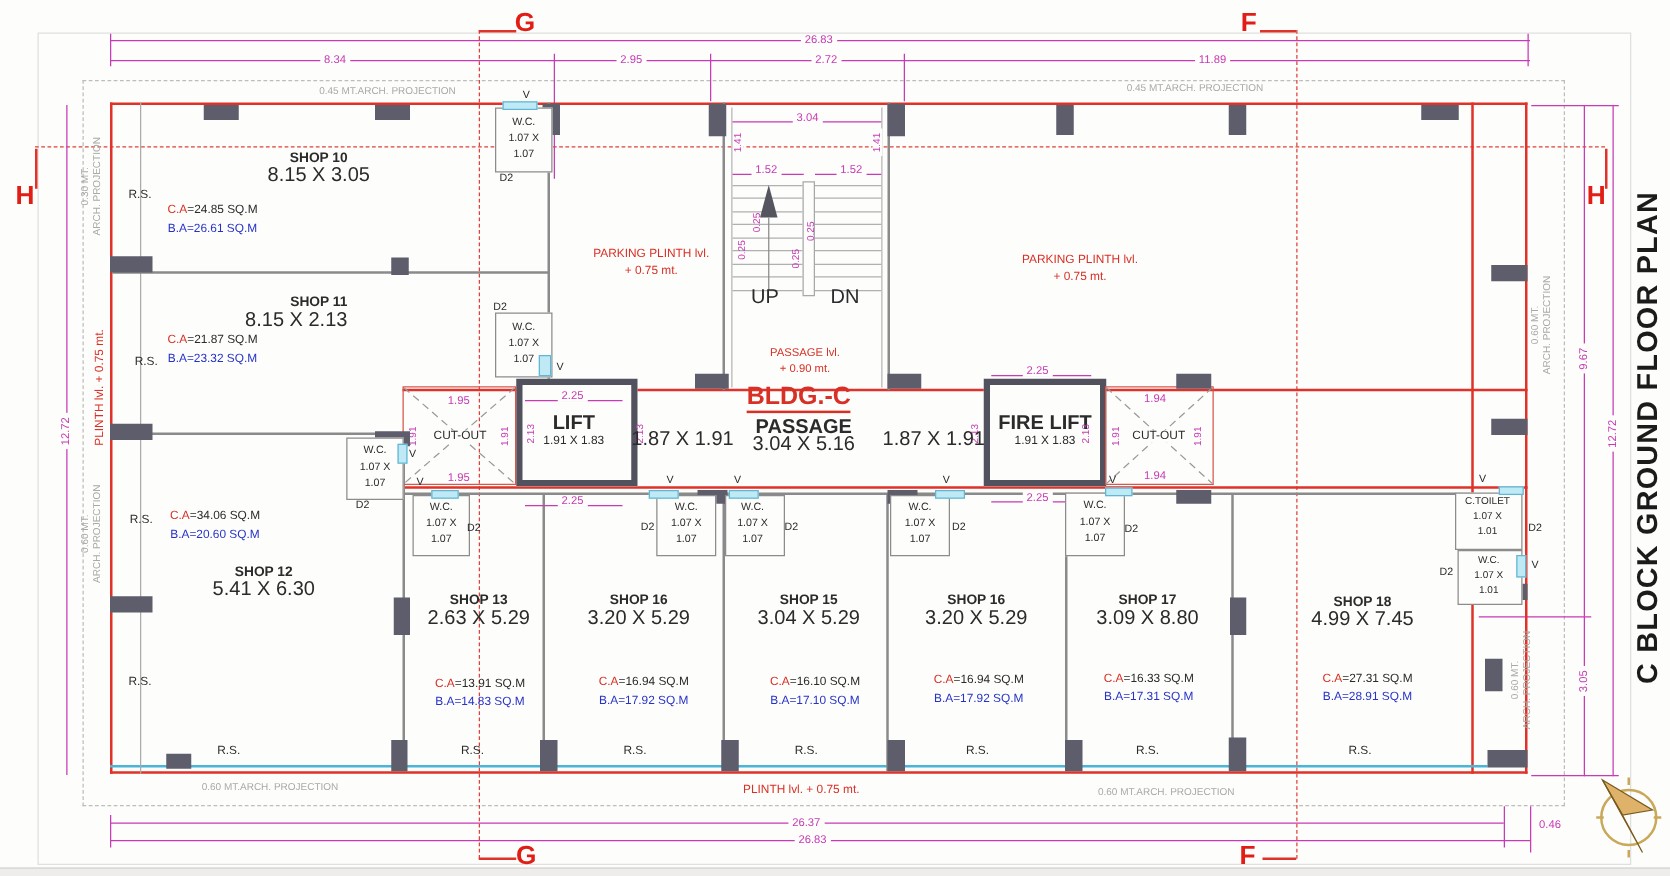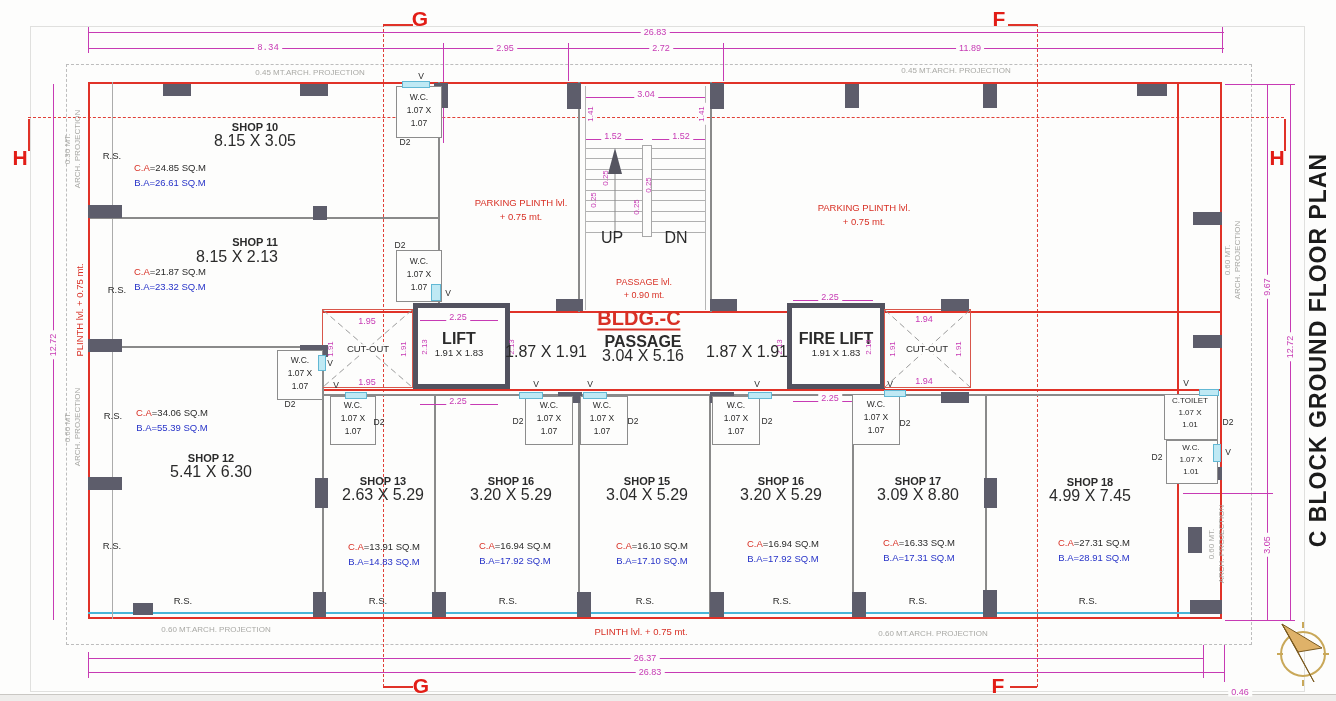--- a/index.html
+++ b/index.html
@@ -65,33 +65,33 @@
   <div class="lbl t-grid" style="left:1277px;top:157px;">H</div>
 
   <div class="hl magl" style="left:88px;top:32px;width:1136px;"></div>
   <div class="hl magl" style="left:88px;top:48px;width:1136px;"></div>
   <div class="vl magl" style="left:88px;top:27px;height:26px;"></div>
   <div class="vl magl" style="left:443px;top:43px;height:100px;"></div>
   <div class="vl magl" style="left:568px;top:43px;height:38px;"></div>
   <div class="vl magl" style="left:723px;top:43px;height:38px;"></div>
   <div class="vl magl" style="left:1222px;top:27px;height:26px;"></div>
   <div class="lbl t-mag tag" style="left:655px;top:32px;">26.83</div>
-  <div class="lbl t-mag tag" style="left:268px;top:48px;font-family:Liberation Mono, monospace;">8.34</div>
+  <div class="lbl t-mag tag" style="left:268px;top:48px;">8.34</div>
   <div class="lbl t-mag tag" style="left:505px;top:48px;">2.95</div>
   <div class="lbl t-mag tag" style="left:661px;top:48px;">2.72</div>
   <div class="lbl t-mag tag" style="left:970px;top:48px;">11.89</div>
 
   <div class="hl magl" style="left:88px;top:658px;width:1115px;"></div>
   <div class="hl magl" style="left:88px;top:672px;width:1136px;"></div>
   <div class="vl magl" style="left:88px;top:652px;height:26px;"></div>
   <div class="vl magl" style="left:1203px;top:645px;height:33px;"></div>
   <div class="vl magl" style="left:1224px;top:645px;height:37px;"></div>
   <div class="lbl t-mag tag" style="left:645px;top:658px;">26.37</div>
   <div class="lbl t-mag tag" style="left:650px;top:672px;">26.83</div>
-  <div class="lbl t-mag tag" style="left:1240px;top:660px;margin-top:32px;">0.46</div>
+  <div class="lbl t-mag tag" style="left:1240px;top:660px;">0.46</div>
 
   <div class="vl magl" style="left:53px;top:84px;height:536px;"></div>
   <div class="lbl t-mag tag rot" style="left:53px;top:345px;">12.72</div>
   <div class="vl magl" style="left:1267px;top:84px;height:409px;"></div>
   <div class="vl magl" style="left:1267px;top:493px;height:128px;"></div>
   <div class="vl magl" style="left:1290px;top:84px;height:537px;"></div>
   <div class="hl magl" style="left:1225px;top:84px;width:70px;"></div>
   <div class="hl magl" style="left:1225px;top:620px;width:70px;"></div>
   <div class="hl magl" style="left:1183px;top:493px;width:90px;"></div>
   <div class="lbl t-mag tag rot" style="left:1267px;top:287px;">9.67</div>
@@ -356,21 +356,21 @@
   <div class="lbl fs95 t-blue" style="left:170px;top:183px;">B.A=26.61 SQ.M</div>
 
   <div class="lbl b fs11" style="left:255px;top:242px;">SHOP 11</div>
   <div class="lbl fs10" style="left:237px;top:257px;">8.15 X 2.13</div>
   <div class="lbl fs95" style="left:170px;top:272px;"><span class="t-red">C.A</span><span>=21.87 SQ.M</span></div>
   <div class="lbl fs95 t-blue" style="left:170px;top:287px;">B.A=23.32 SQ.M</div>
 
   <div class="lbl b fs11" style="left:211px;top:458px;">SHOP 12</div>
   <div class="lbl fs10" style="left:211px;top:472px;">5.41 X 6.30</div>
   <div class="lbl fs95" style="left:172px;top:413px;"><span class="t-red">C.A</span><span>=34.06 SQ.M</span></div>
-  <div class="lbl fs95 t-blue" style="left:172px;top:428px;">B.A=55.39 SQ.M</div>
+  <div class="lbl fs95 t-blue" style="left:172px;top:428px;">B.A=20.60 SQ.M</div>
 
   <div class="lbl b fs11" style="left:383px;top:481px;">SHOP 13</div>
   <div class="lbl fs10" style="left:383px;top:495px;">2.63 X 5.29</div>
   <div class="lbl fs95" style="left:384px;top:547px;"><span class="t-red">C.A</span><span>=13.91 SQ.M</span></div>
   <div class="lbl fs95 t-blue" style="left:384px;top:562px;">B.A=14.83 SQ.M</div>
 
   <div class="lbl b fs11" style="left:511px;top:481px;">SHOP 16</div>
   <div class="lbl fs10" style="left:511px;top:495px;">3.20 X 5.29</div>
   <div class="lbl fs95" style="left:515px;top:546px;"><span class="t-red">C.A</span><span>=16.94 SQ.M</span></div>
   <div class="lbl fs95 t-blue" style="left:515px;top:561px;">B.A=17.92 SQ.M</div>

